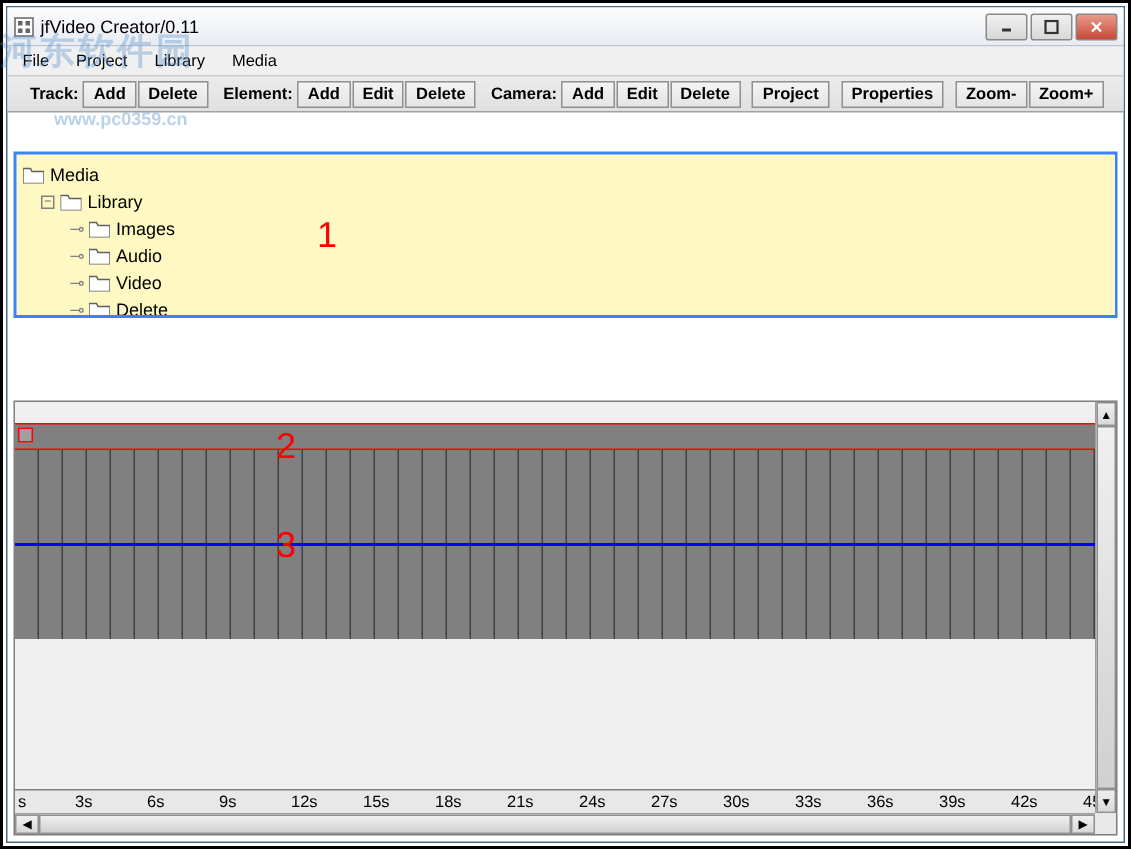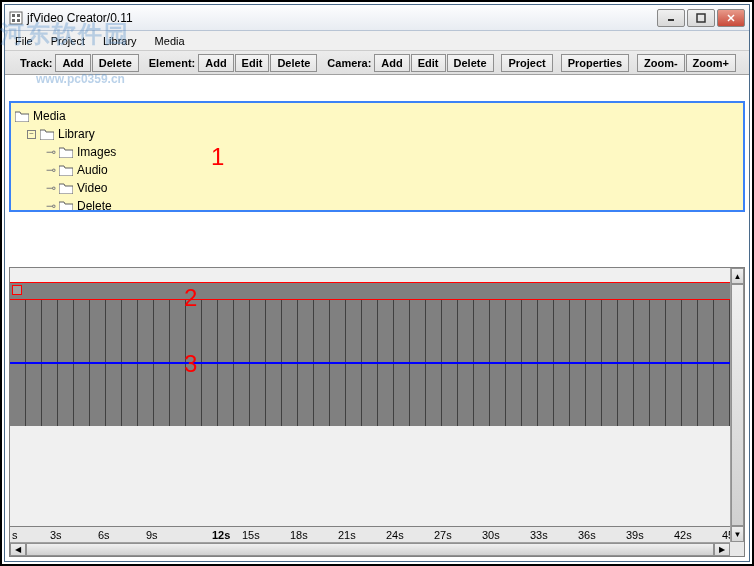--- a/index.html
+++ b/index.html
@@ -282,21 +282,21 @@
         <div class="spacer-row"></div>
       </div>
       <div class="red-annotation" style="top:16px; left:174px;">2</div>
       <div class="red-annotation" style="top:82px; left:174px;">3</div>
 
       <div class="ruler" id="ruler">
         <span class="ruler-tick" style="left:2px;">s</span>
       <span class="ruler-tick" style="left: 40px;">3s</span>
             <span class="ruler-tick" style="left: 88px;">6s</span>
             <span class="ruler-tick" style="left: 136px;">9s</span>
-            <span class="ruler-tick" style="left: 202px; font-weight: bold;">12s</span>
+            <span class="ruler-tick" style="left: 184px;">12s</span>
             <span class="ruler-tick" style="left: 232px;">15s</span>
             <span class="ruler-tick" style="left: 280px;">18s</span>
             <span class="ruler-tick" style="left: 328px;">21s</span>
             <span class="ruler-tick" style="left: 376px;">24s</span>
             <span class="ruler-tick" style="left: 424px;">27s</span>
             <span class="ruler-tick" style="left: 472px;">30s</span>
             <span class="ruler-tick" style="left: 520px;">33s</span>
             <span class="ruler-tick" style="left: 568px;">36s</span>
             <span class="ruler-tick" style="left: 616px;">39s</span>
             <span class="ruler-tick" style="left: 664px;">42s</span>

